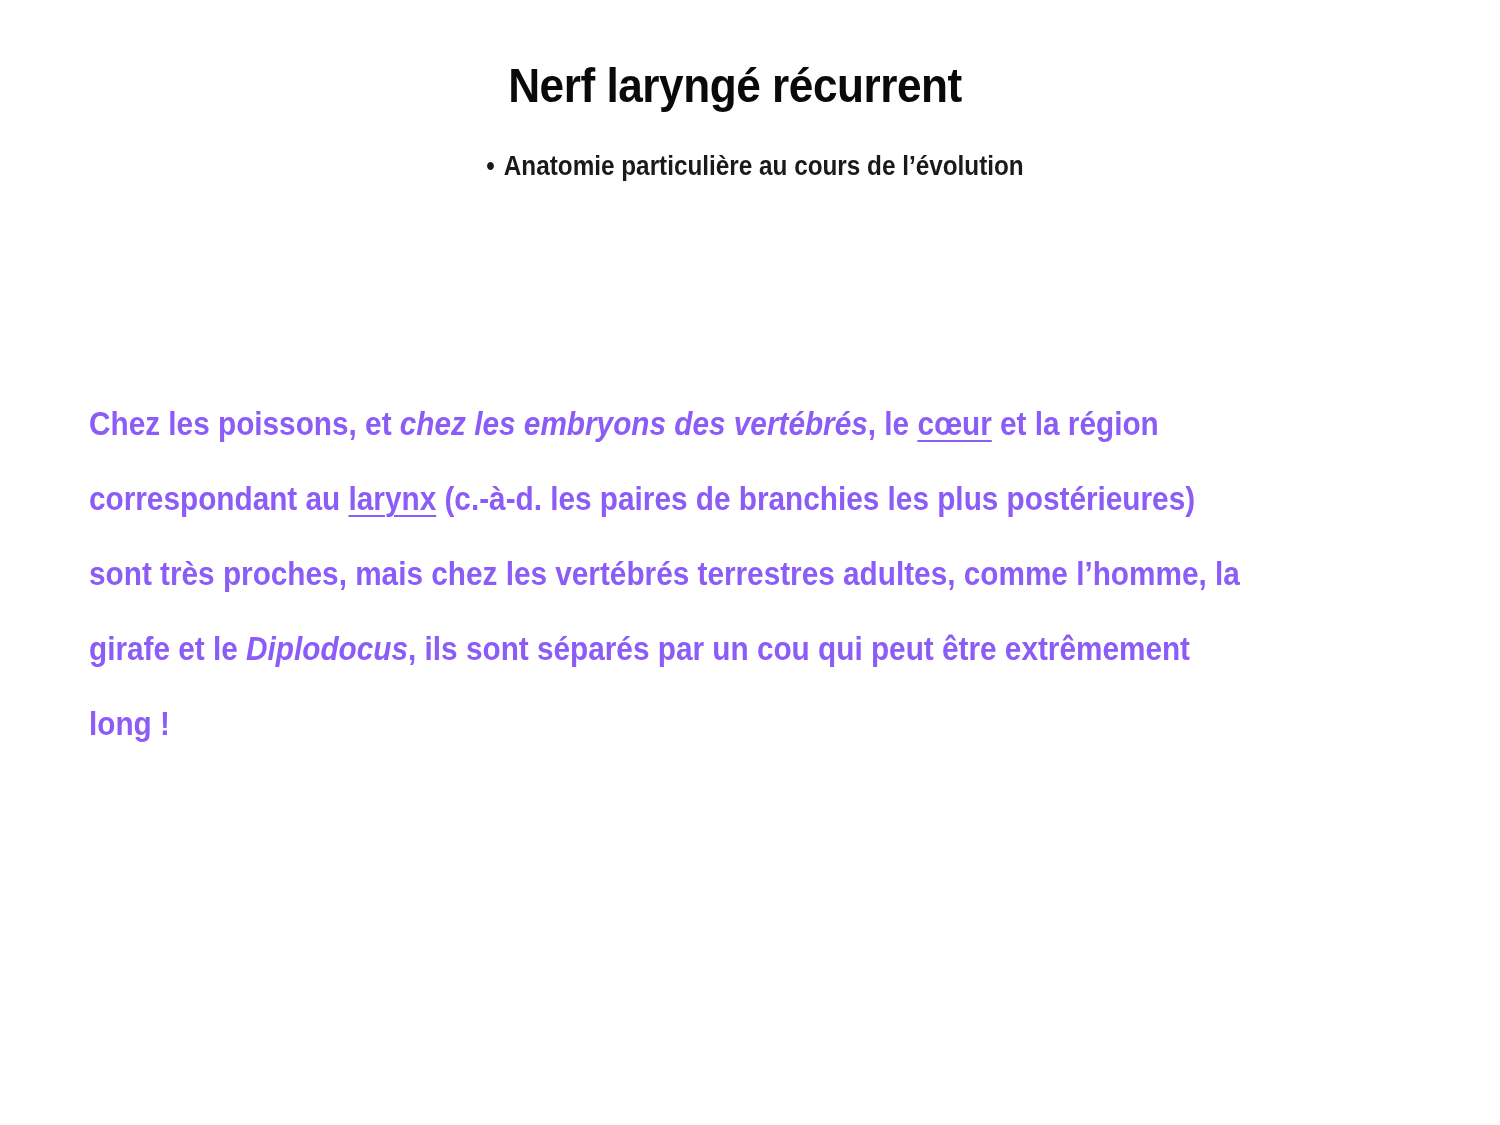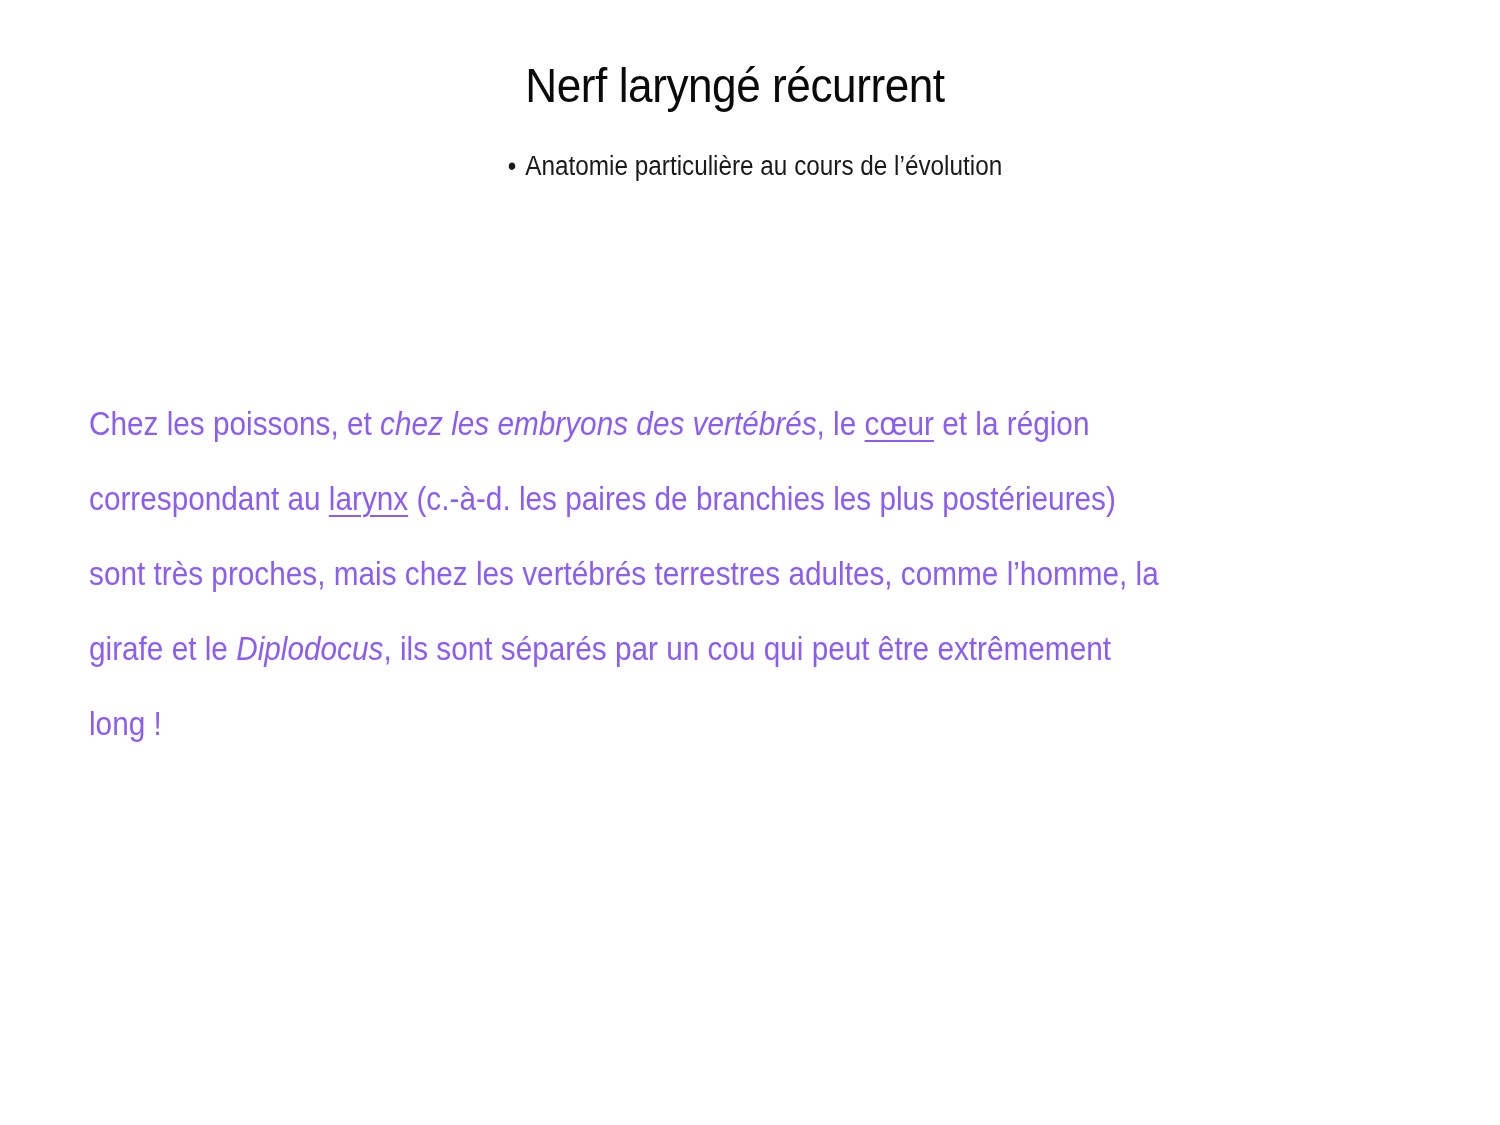--- a/index.html
+++ b/index.html
@@ -13,20 +13,21 @@
       position: relative;
       overflow: hidden;
       font-family: "Liberation Sans", "DejaVu Sans", sans-serif;
       color: #000000;
     }
     .slide {
       position: absolute;
       left: 0; top: 0;
       width: 1220px; height: 1125px;
       background: #ffffff;
+      font-weight: bold;
     }
     .title {
       position: absolute;
       left: 0;
       width: 1470px;
       top: 56px;
       text-align: center;
       font-size: 48px;
       line-height: 60px;
       color: #0a0a0a;

